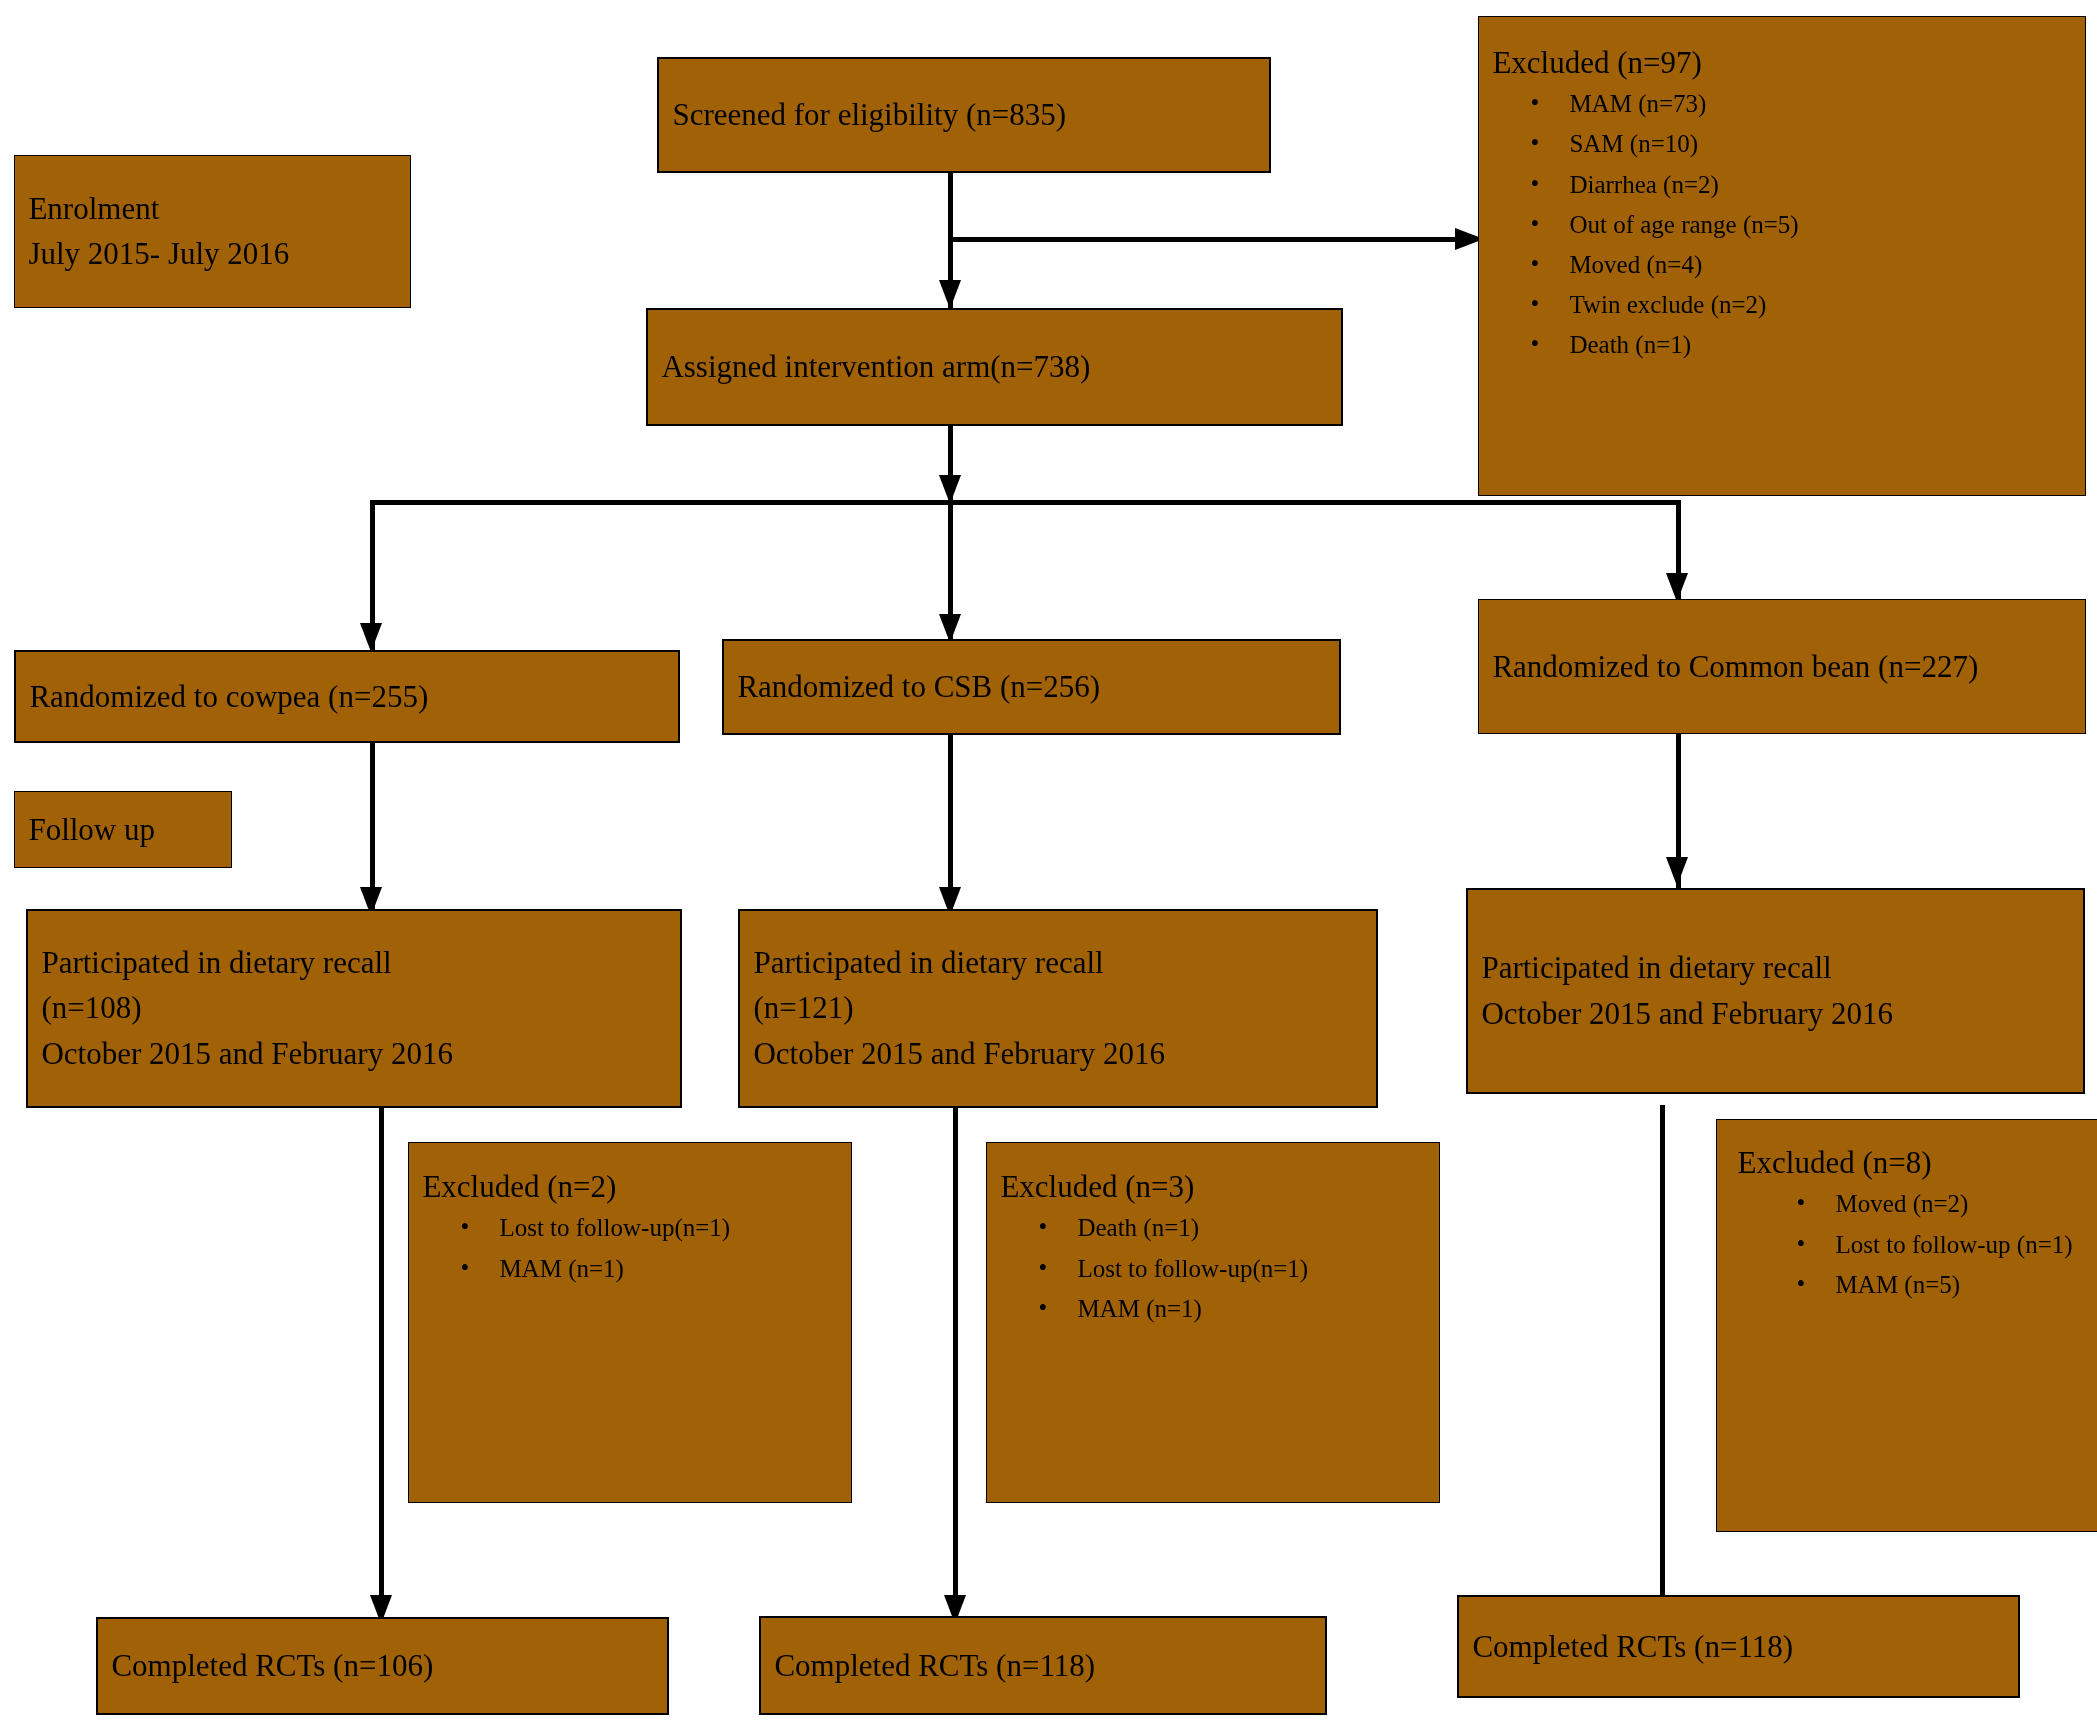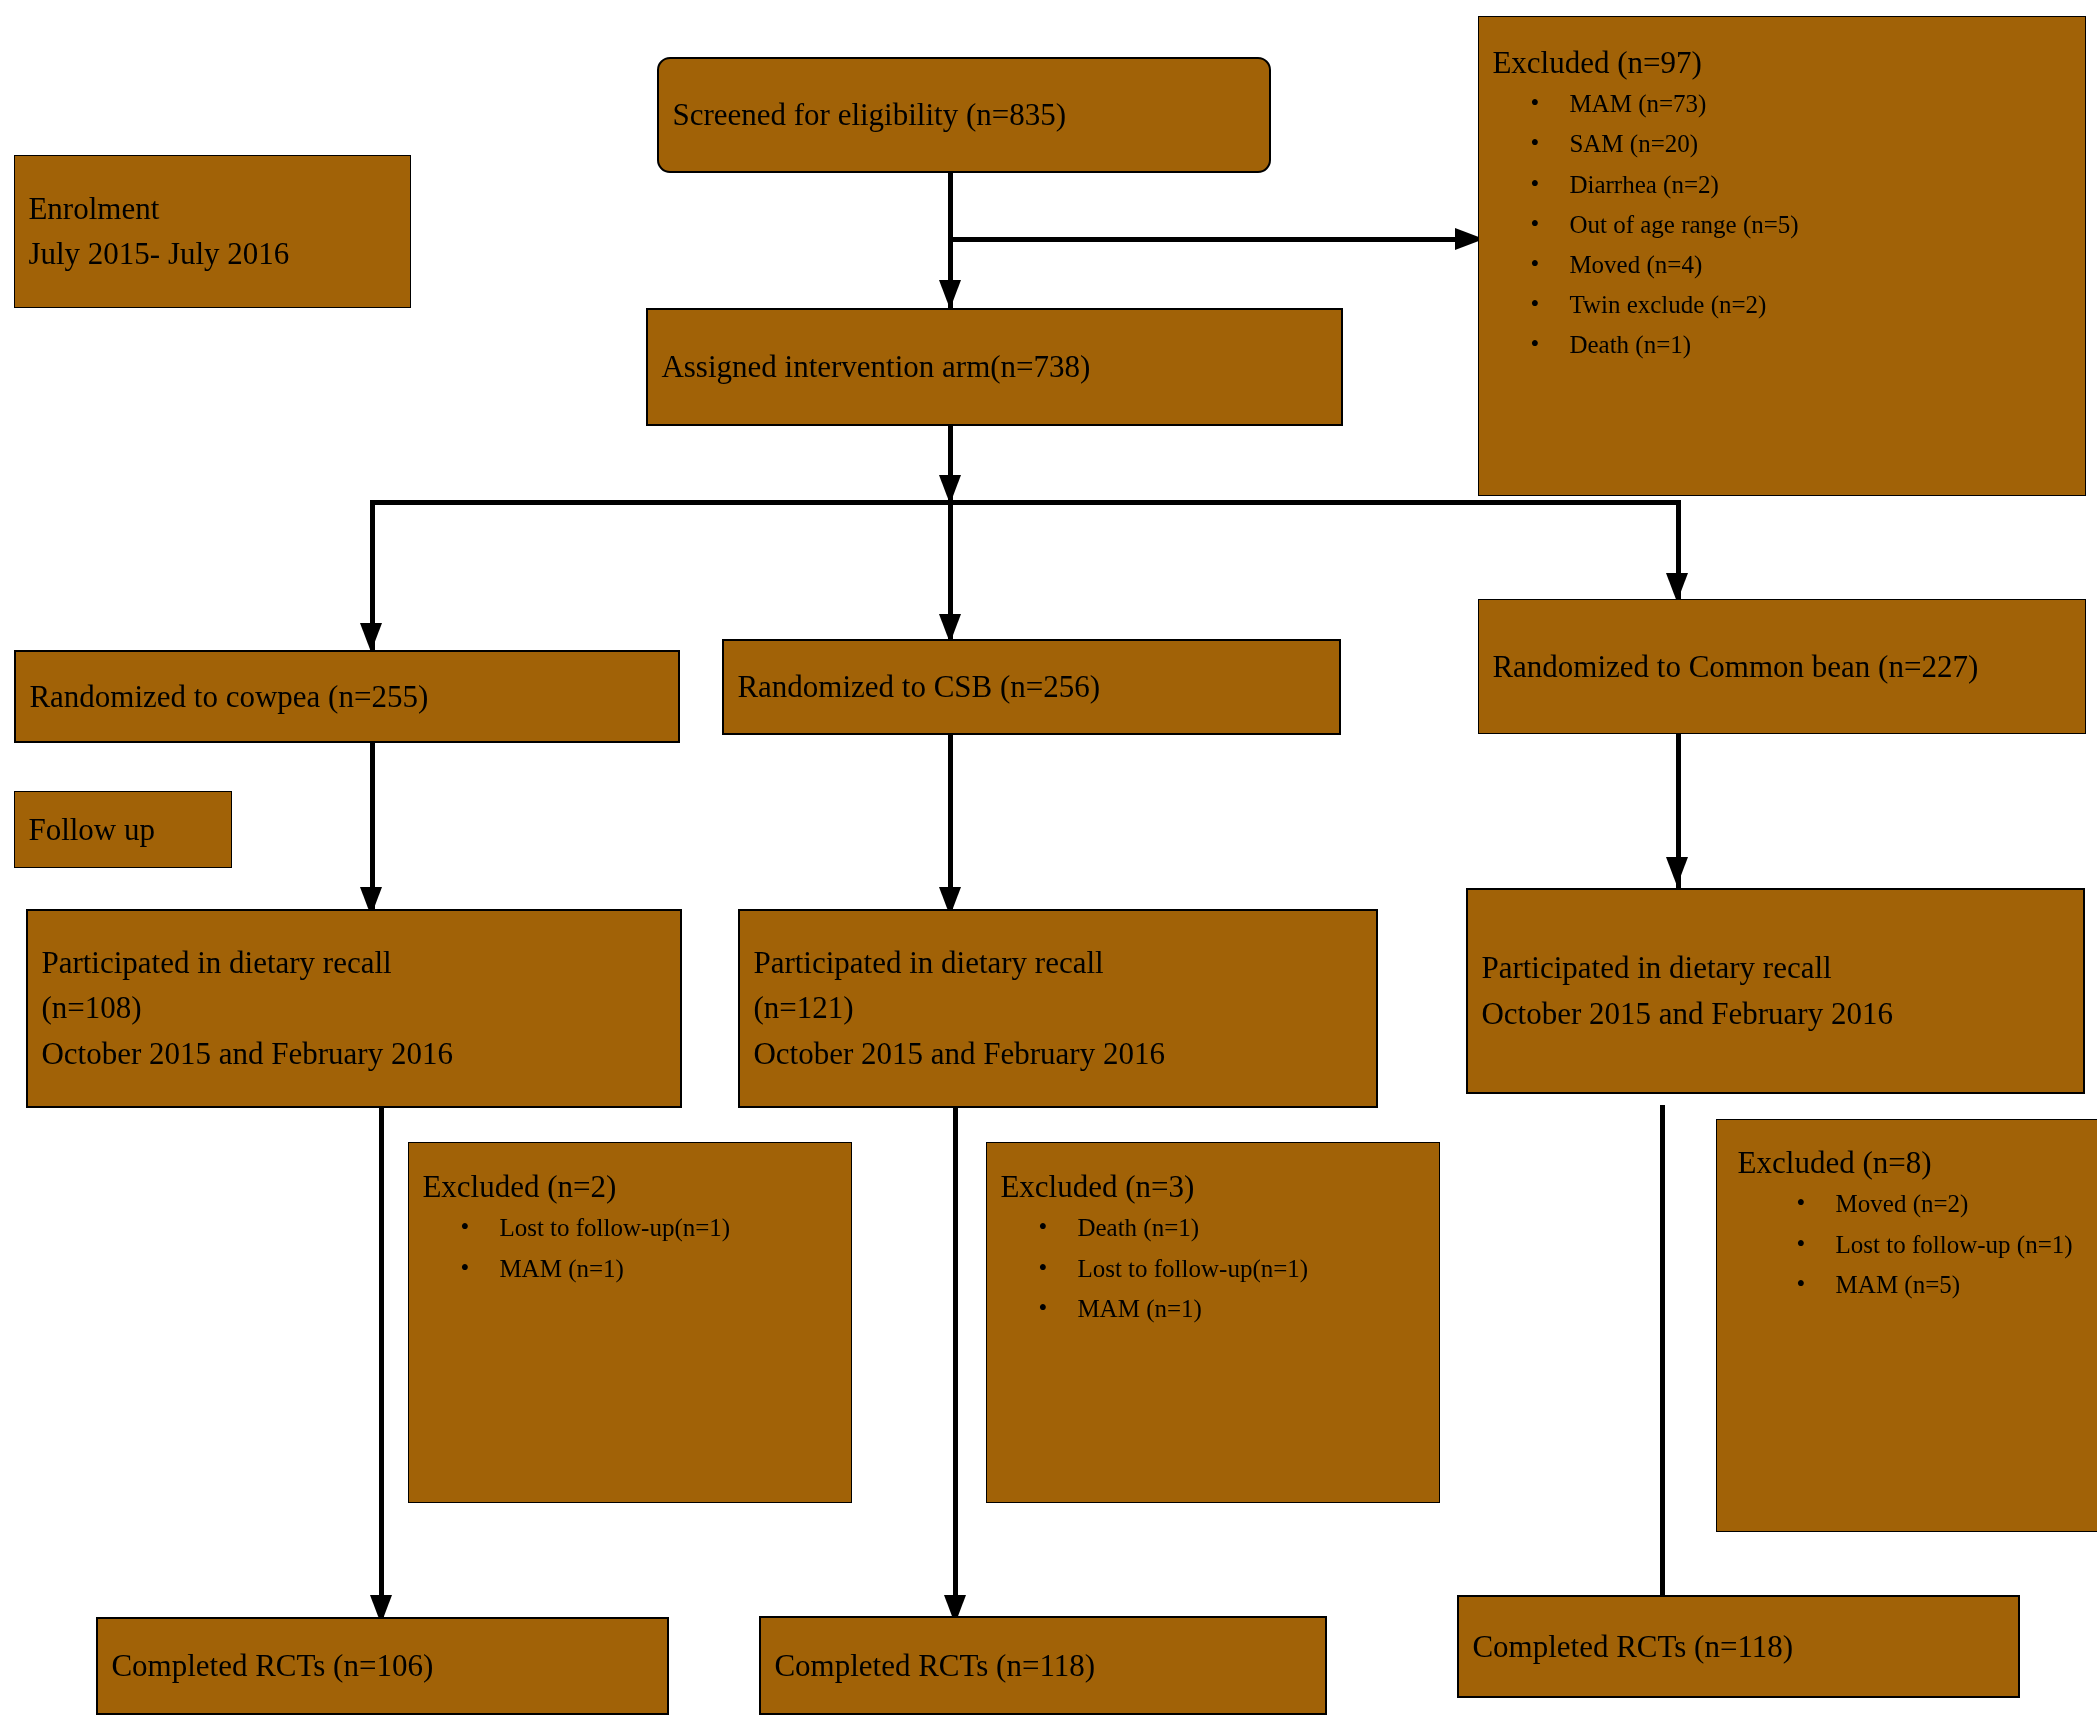--- a/index.html
+++ b/index.html
@@ -123,30 +123,30 @@
   <div class="line vline" style="left:1660px; top:1105px; height:521px;"></div>
   <div class="arrowhead-down" style="left:1651px; top:1595px;"></div>
 
   <div class="box" style="left:14px; top:155px; width:397px; height:153px;">
     <div class="txt center-v">
       <div>Enrolment</div>
       <div>July 2015- July 2016</div>
     </div>
   </div>
 
-  <div class="box box-thick" style="left:657px; top:57px; width:614px; height:116px;border-radius:13px;">
+  <div class="box box-thick" style="left:657px; top:57px; width:614px; height:116px;">
     <div class="txt center-v nowrap">Screened for eligibility (n=835)</div>
   </div>
 
   <div class="box" style="left:1478px; top:15.5px; width:608px; height:480px;">
     <div class="txt" style="top:23px;">
       <div>Excluded (n=97)</div>
       <ul class="bullets">
         <li>MAM (n=73)</li>
-        <li>SAM (n=20)</li>
+        <li>SAM (n=10)</li>
         <li>Diarrhea (n=2)</li>
         <li>Out of age range (n=5)</li>
         <li>Moved (n=4)</li>
         <li>Twin exclude (n=2)</li>
         <li>Death (n=1)</li>
       </ul>
     </div>
   </div>
 
   <div class="box box-thick" style="left:646px; top:308px; width:697px; height:118px;">

